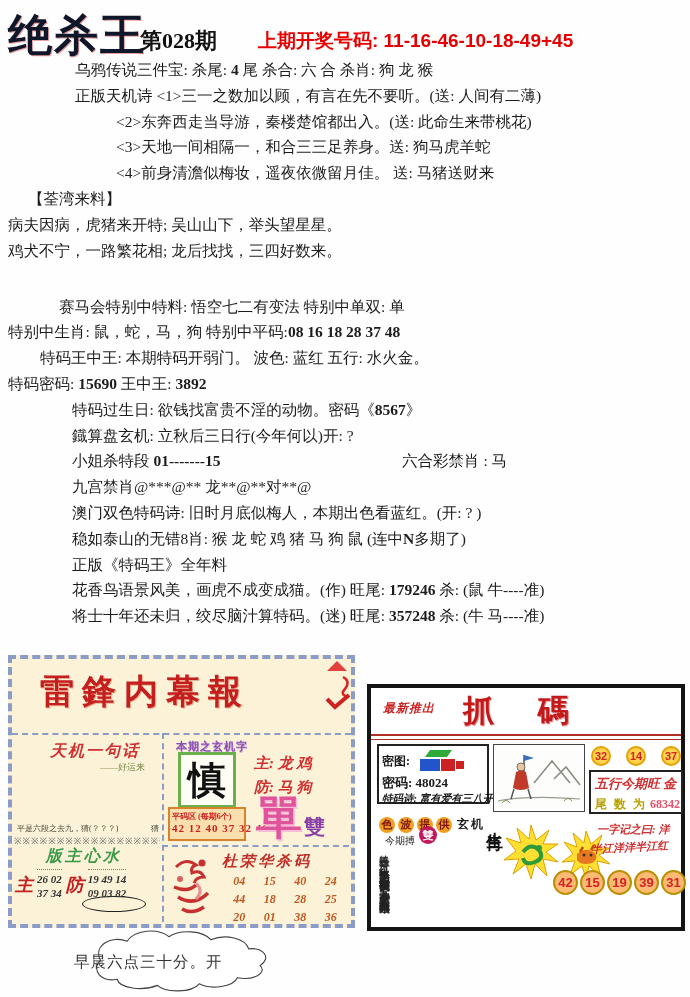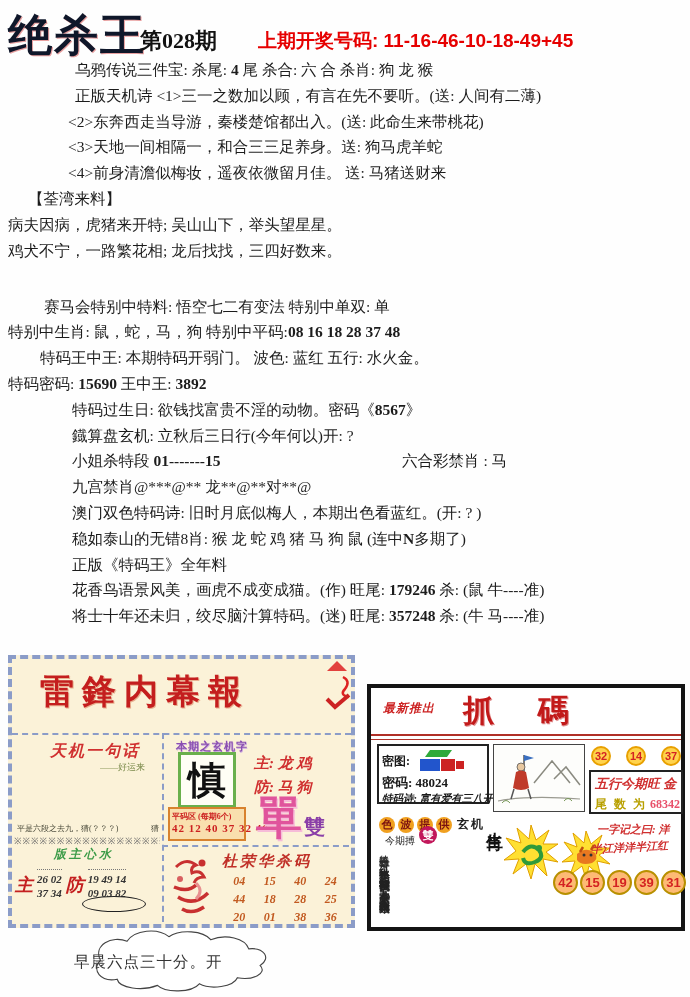--- a/index.html
+++ b/index.html
@@ -11,41 +11,41 @@
               letter-spacing:2px;text-shadow:1px 1px 0 #e8a0a0;}
   .issue{left:140px;top:26px;font-size:22px;font-weight:bold;color:#111;}
   .lastdraw{left:258px;top:28px;font-size:19px;font-weight:bold;color:#e60000;
             font-family:"Liberation Sans","DejaVu Sans",sans-serif;}
   
   .bodytext{position:absolute;left:0;top:62px;width:690px;}
   .bl{position:relative;white-space:nowrap;font-size:15.5px;line-height:16px;
       margin-bottom:9.8px;color:#1c1c1c;}
   .bl b{font-weight:bold;}
   .i8{padding-left:8px;}.i28{padding-left:28px;}.i40{padding-left:40px;}
-  .i58{padding-left:44px;margin-top:40px;}.i72{padding-left:72px;}.i75{padding-left:75px;}
-  .i130{padding-left:68px;}
+  .i58{padding-left:59px;margin-top:40px;}.i72{padding-left:72px;}.i75{padding-left:75px;}
+  .i130{padding-left:116px;}
   .rt{position:absolute;left:402px;top:0;}
   
   .leifeng{position:absolute;left:8px;top:655px;width:347px;height:273px;
            background:#fbf2d8;border:4px dashed #8b9cc8;box-sizing:border-box;}
   .lf-title{position:absolute;left:28px;top:10px;font-size:34px;font-weight:900;
             color:#c41e1e;letter-spacing:8px;text-shadow:1px 1px 0 #e8b090;}
   .lf-redmarks{position:absolute;right:0px;top:0px;}
   .lf-hline{position:absolute;left:0;right:0;top:74px;border-top:2px dashed #8b9cc8;}
   .lf-vline{position:absolute;left:150px;top:74px;bottom:2px;border-left:2px dashed #8b9cc8;}
   .lf-tianji{position:absolute;left:38px;top:82px;font-size:16px;font-weight:bold;
              font-style:italic;color:#d03030;letter-spacing:2px;}
   .lf-sign{position:absolute;left:88px;top:102px;font-size:9px;color:#7a8a4a;}
   .lf-smallline{position:absolute;left:5px;top:164px;width:142px;font-size:8px;color:#4a4a3a;
                 white-space:nowrap;overflow:hidden;}
   .lf-smallline .r{float:right;}
   .lf-stars{position:absolute;left:2px;top:175px;width:146px;font-size:9px;color:#666;
             white-space:nowrap;overflow:hidden;letter-spacing:1px;}
-  .lf-banzhu{position:absolute;left:34px;top:187px;font-size:12px;font-weight:bold;
-             font-style:italic;color:#3a9a46;letter-spacing:3px;margin-left:8px;}
+  .lf-banzhu{position:absolute;left:34px;top:187px;font-size:16px;font-weight:bold;
+             font-style:italic;color:#3a9a46;letter-spacing:3px;}
   .lf-nums{position:absolute;left:3px;top:210px;width:146px;display:flex;align-items:center;
            gap:4px;font-style:italic;color:#333;}
   .lf-nums .lbl{font-size:18px;font-weight:900;color:#c42020;}
   .lf-nums .col{font-size:11px;font-weight:bold;line-height:14px;border-top:1px dotted #777;
                 padding-top:2px;white-space:nowrap;}
   .lf-ellipse{position:absolute;left:70px;top:237px;width:62px;height:14px;
               border:1.5px solid #222;border-radius:50%;}
   .lf-xlabel{position:absolute;left:164px;top:80px;font-size:11px;font-weight:900;
              color:#8a4fb0;text-shadow:0.5px 0.5px 0 #caa8e0;letter-spacing:1px;}
   .lf-shen{position:absolute;left:166px;top:93px;width:52px;height:50px;background:#fffef5;

